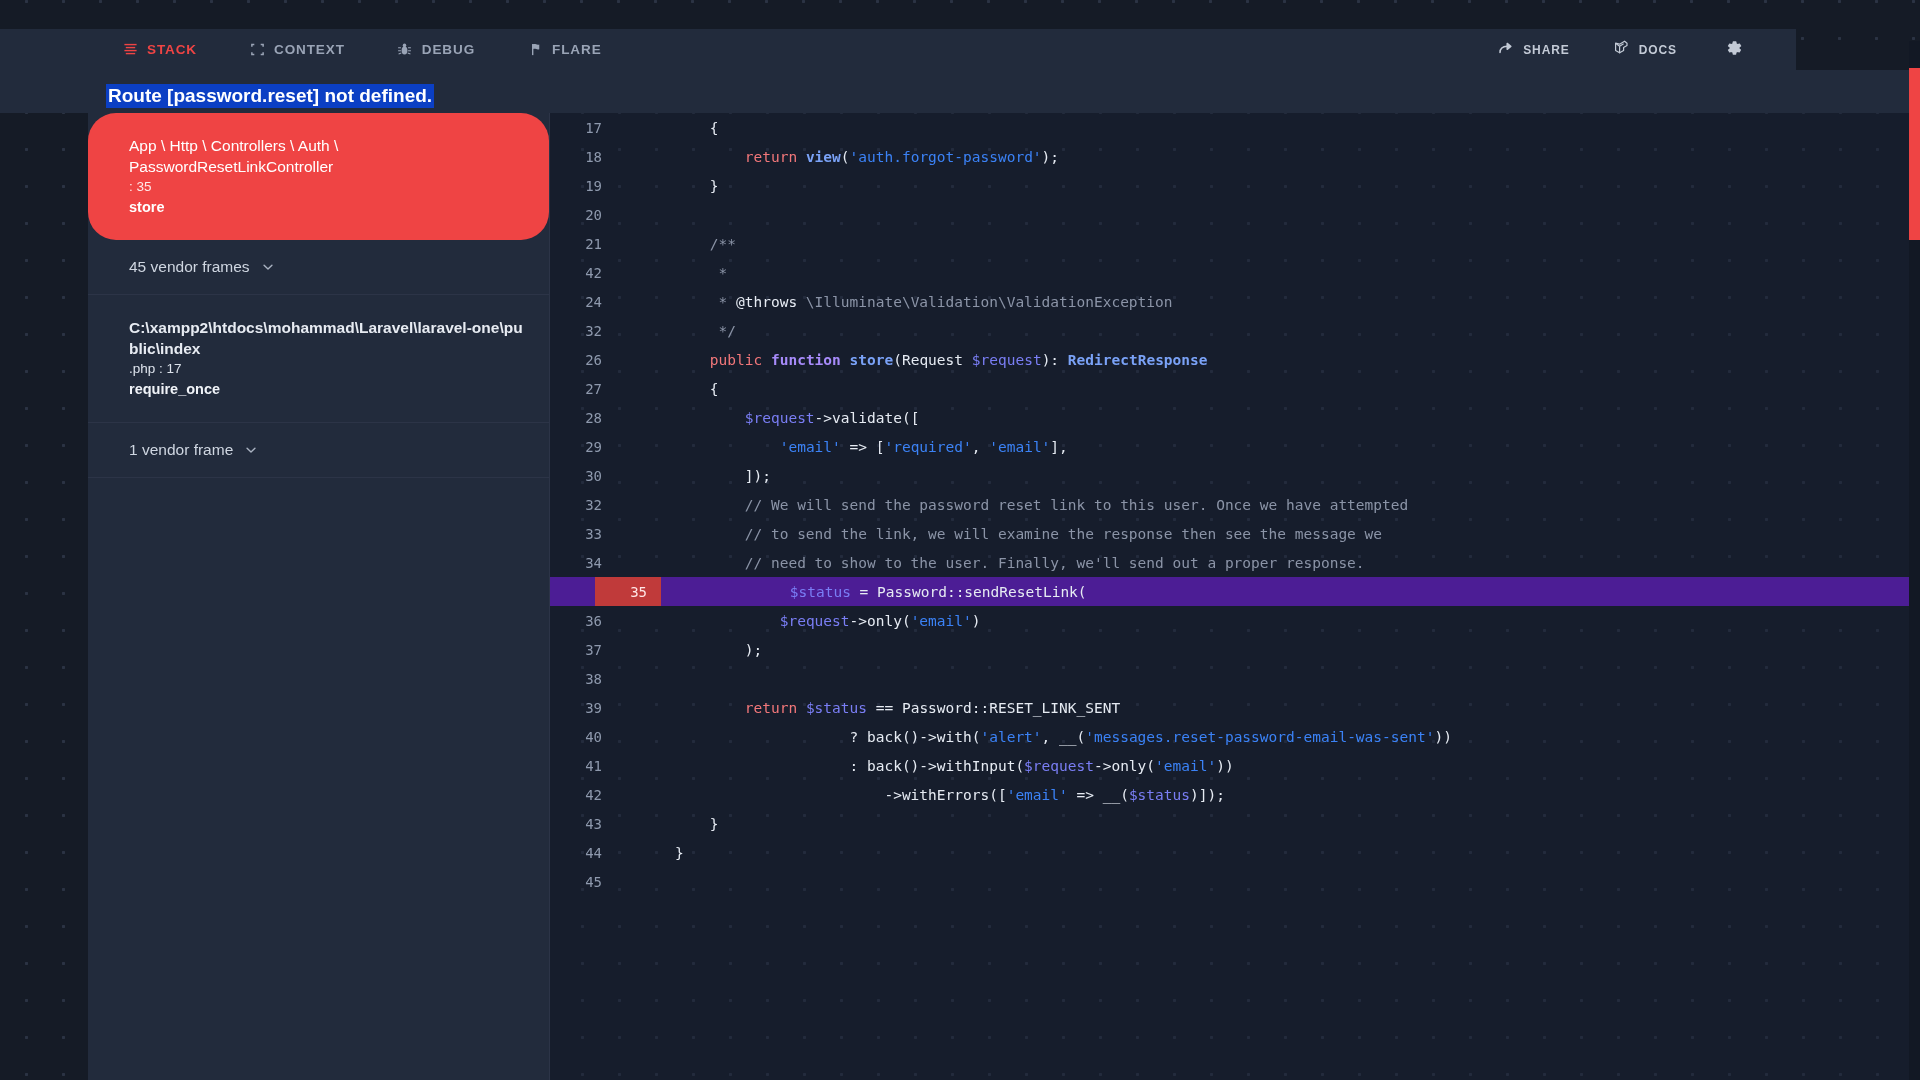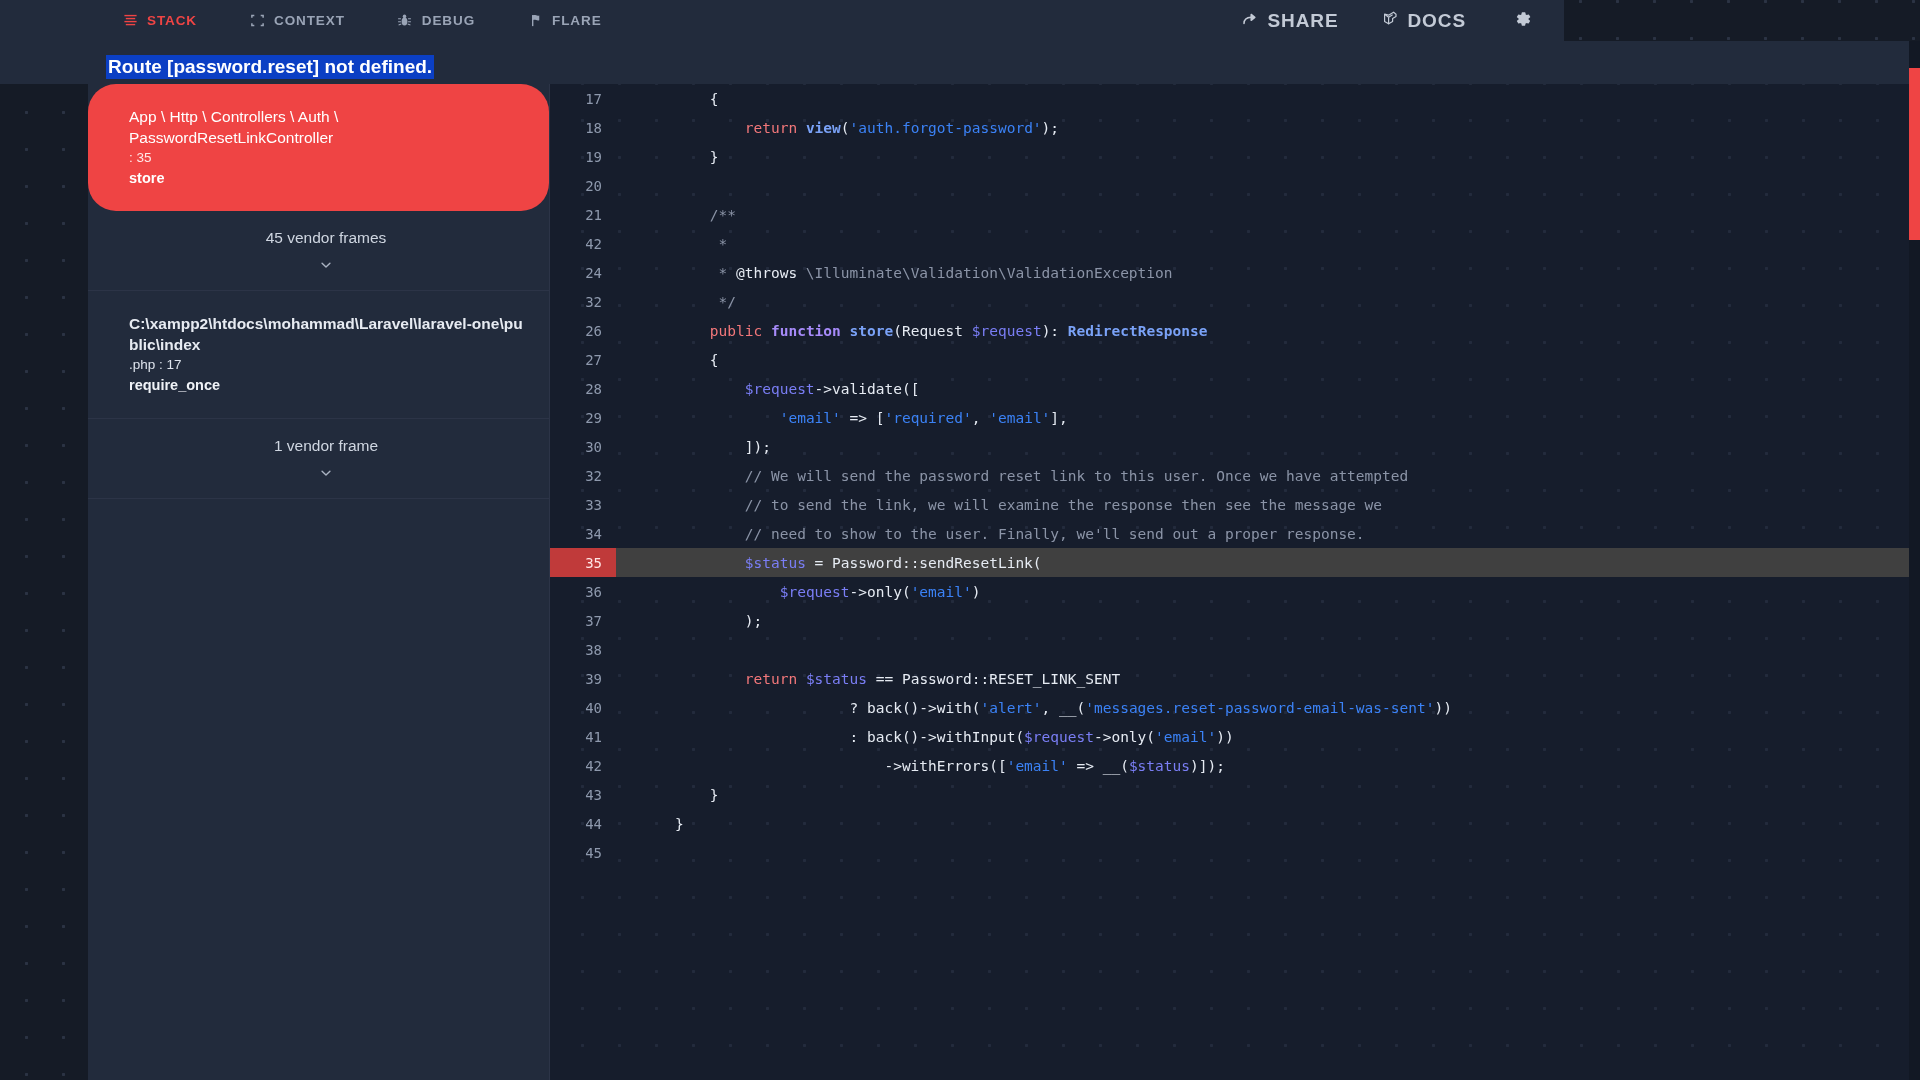--- a/index.html
+++ b/index.html
@@ -15,42 +15,43 @@
     position:absolute; inset:0;
     background-image: radial-gradient(circle, #2b3344 1.4px, transparent 1.5px);
     background-size:37px 37px;
     background-position: 8px 20px;
     z-index:0;
   }
 
   
   .header{
     position:relative; z-index:3;
-    height:41px; width:1564px;
+    height:41px; width:1796px;
     background:#222B3C;
     display:flex; align-items:center;
-    padding:0 18px 0 96px;
+    padding:0 39px 0 96px;
     font-size:13.5px;
+    margin-top:29px;
   }
   .tabs{ display:flex; align-items:center; gap:0; }
   .tab{
     display:flex; align-items:center; gap:9px;
     padding:0 26px;
     letter-spacing:.9px; font-weight:700; font-size:13.5px;
     color:#9aa4b6; cursor:pointer; height:41px;
     text-transform:uppercase;
   }
   .tab.active{ color:#ef4444; }
   .tab .ic{ display:inline-flex; align-items:center; justify-content:center; width:16px; height:16px; }
   .spacer{ flex:1; }
   .hright{ display:flex; align-items:center; }
   .hbtn{
     display:flex; align-items:center; gap:9px;
     padding:0 22px; height:41px; color:#c3cad6;
-    font-weight:700; letter-spacing:.9px; font-size:19px; cursor:pointer;
+    font-weight:700; letter-spacing:.9px; font-size:12px; cursor:pointer;
     text-transform:uppercase;
   }
   .gear{ padding:0 14px 0 26px; cursor:pointer; display:flex; align-items:center; }
 
   
   .title-wrap{
     position:relative; z-index:3;
     padding:14px 0 0 106px;
     background:#222B3C;
     height:43px;
@@ -99,21 +100,21 @@
     word-break:break-all;
   }
   .frame-line{ font-size:13.5px; color:#dde3ec; line-height:20px; }
   .frame.selected .frame-line{ color:#ffe9e9; }
   .frame-method{ font-size:14.5px; font-weight:700; color:#f0f3f8; line-height:21px; }
   .frame.selected .frame-method{ color:#ffffff; }
   .vendor{
     padding:18px 26px 18px 41px;
     border-bottom:1px solid #2c3447;
     display:flex; align-items:center; gap:11px;
-    font-size:15.5px; color:#cfd6e1; cursor:pointer;flex-direction:column;
+    font-size:15.5px; color:#cfd6e1; cursor:pointer;
   }
   .chev{ display:inline-block; width:14px; height:14px; color:#aab3c2; }
 
   
   .code{
     flex:1;
     background:#161D2C;
     position:relative;
     overflow:hidden;
   }
@@ -126,21 +127,21 @@
   }
   .code-inner{ position:relative; z-index:1; padding-top:0; }
   .ln-row{
     display:flex;
     height:29px;
     align-items:center;
     font-family:"DejaVu Sans Mono", monospace;
     font-size:14.5px;
     white-space:pre;
   }
-  .ln-row.hl{ background:#404040; }
+  .ln-row.hl{ background:#4c1d95;padding-left:45px; }
   .ln-num{
     width:66px; flex:0 0 66px;
     text-align:right; padding-right:14px;
     color:#8e99ad; font-size:14px;
     font-family:"DejaVu Sans Mono", monospace;
     height:29px; display:flex; align-items:center; justify-content:flex-end;
   }
   .ln-row.hl .ln-num{ background:#c03a3a; color:#ffe5e5; }
   .ln-code{ padding-left:24px; color:#e6ebf3; }
 

